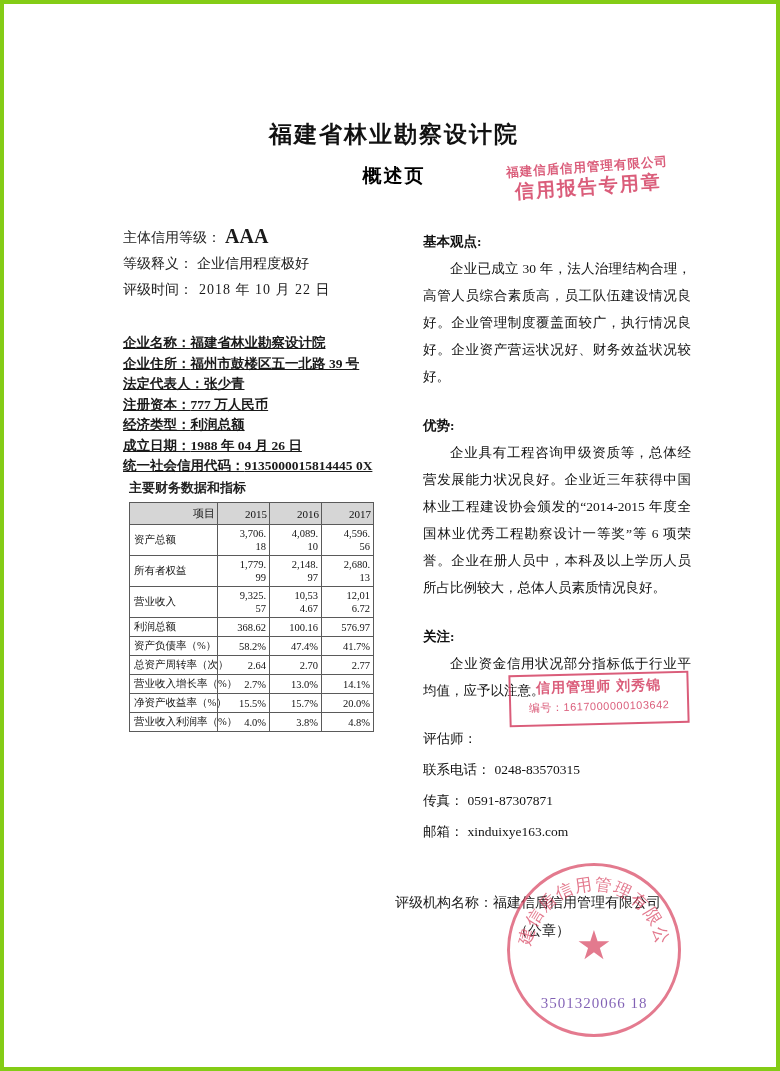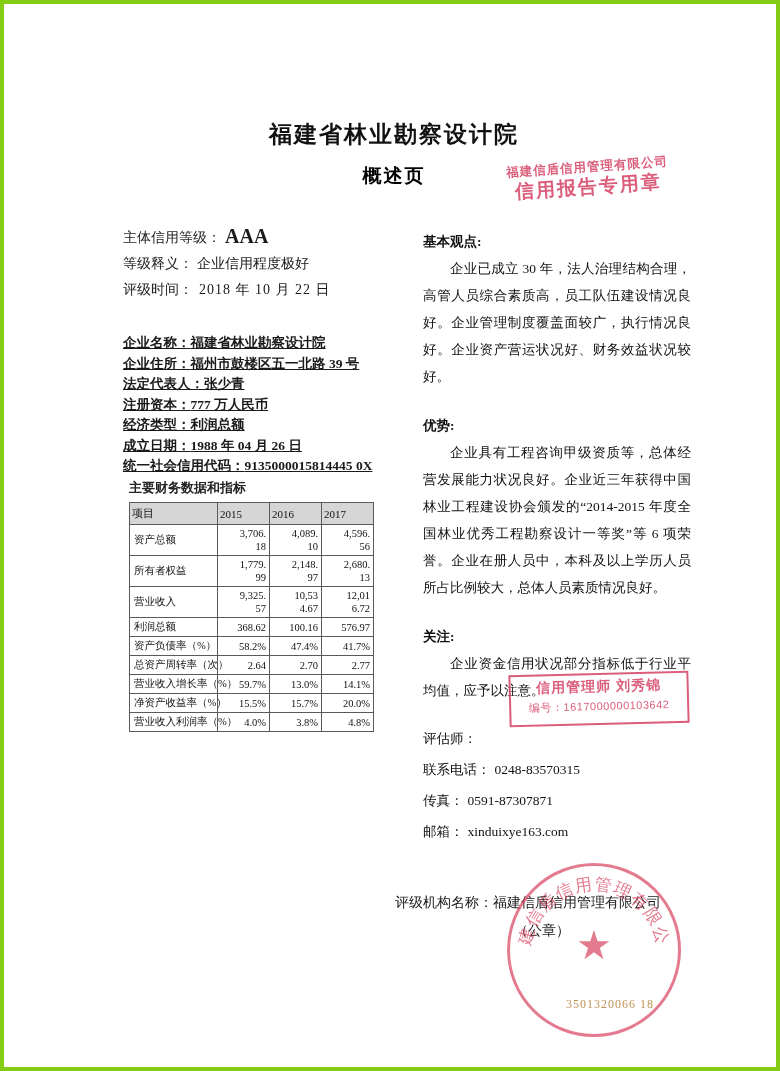--- a/index.html
+++ b/index.html
@@ -118,21 +118,21 @@
   }
   table.fin td, table.fin th {
     border: 1px solid #5a5a5a;
     padding: 2px 17px;
     vertical-align: middle;
     font-weight: normal;
     color: #111;
   }
   table.fin thead td {
     background: #d6d6d6;
-    text-align: left;
+    text-align: right;
     font-size: 11px;
     padding: 3px 2px;
   }
   table.fin td.rowlabel {
     text-align: left;
     padding-left: 4px;
     font-size: 10.5px;
     white-space: nowrap;
   }
   table.fin td.num {
@@ -255,26 +255,26 @@
   .stamp-round .star {
     position: absolute;
     left: 50%; top: 50%;
     transform: translate(-50%, -60%);
     font-size: 40px;
     color: #d8425f;
     line-height: 1;
   }
   .stamp-round .code {
     position: absolute;
-    left: 16px;
+    left: 0;
     bottom: 22px;
     width: 100%;
     text-align: center;
-    font-size: 12px;
-    color: #a16207;
+    font-size: 15px;
+    color: #4c1d95;
     letter-spacing: 1px;
   }
   .stamp-round .arc {
     position: absolute;
     left: 0; top: 0;
     width: 100%; height: 100%;
   }
   .stamp-round .arc text {
     fill: #d8425f;
     font-size: 17px;
@@ -377,21 +377,21 @@
           <td class="num">41.7%</td>
         </tr>
         <tr>
           <td class="rowlabel">总资产周转率（次）</td>
           <td class="num">2.64</td>
           <td class="num">2.70</td>
           <td class="num">2.77</td>
         </tr>
         <tr>
           <td class="rowlabel">营业收入增长率（%）</td>
-          <td class="num">59.7%</td>
+          <td class="num">2.7%</td>
           <td class="num">13.0%</td>
           <td class="num">14.1%</td>
         </tr>
         <tr>
           <td class="rowlabel">净资产收益率（%）</td>
           <td class="num">15.5%</td>
           <td class="num">15.7%</td>
           <td class="num">20.0%</td>
         </tr>
         <tr>

